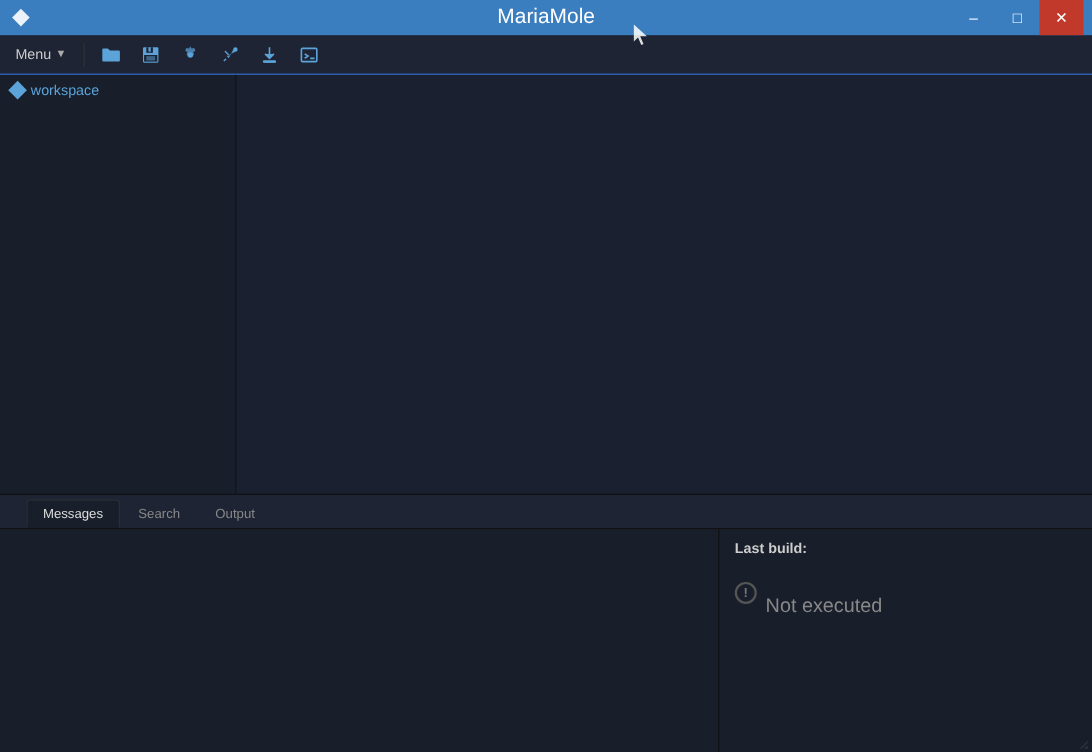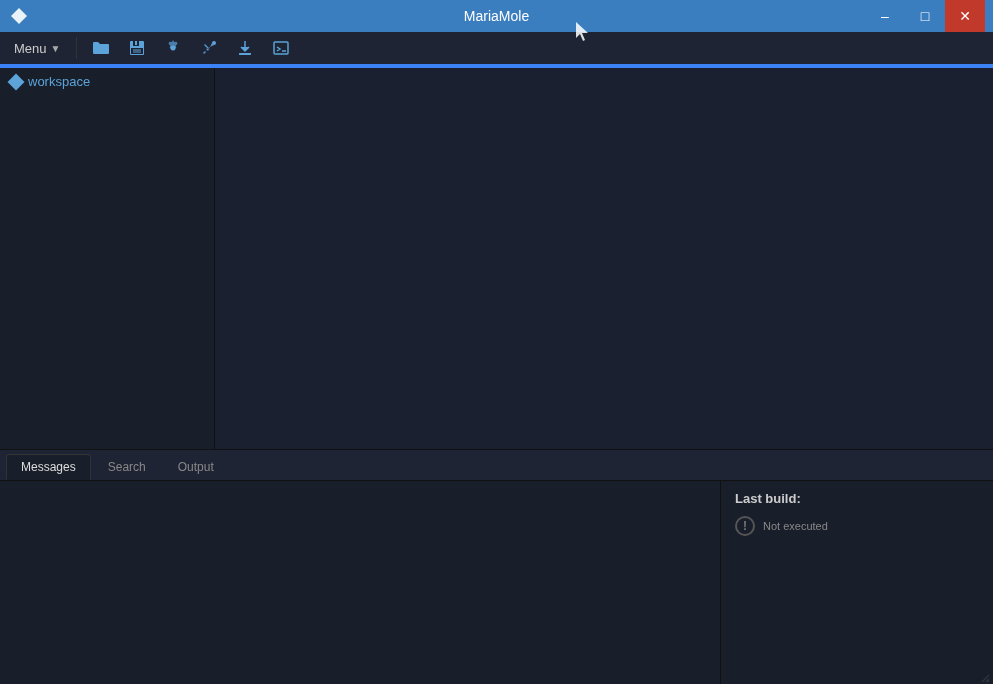--- a/index.html
+++ b/index.html
@@ -32,21 +32,21 @@
     }
     #title-bar-logo svg {
       width: 20px;
       height: 20px;
     }
     #title-bar-title {
       position: absolute;
       left: 50%;
       transform: translateX(-50%);
       color: #fff;
-      font-size: 14px;
+      font-size: 19px;
       font-weight: normal;
     }
     #title-bar-controls {
       display: flex;
       gap: 0;
       margin-left: auto;
     }
     .titlebar-btn {
       width: 40px;
       height: 32px;
@@ -63,21 +63,21 @@
 
     
     #menu-bar {
       width: 100%;
       height: 36px;
       background: #1e2433;
       display: flex;
       align-items: center;
       padding: 16px 6px;
       gap: 4px;
-      border-bottom: 4px solid #3b82f6;
+      border-bottom: 1px solid #3b82f6;
     }
     #menu-btn {
       display: flex;
       align-items: center;
       gap: 4px;
       padding: 4px 8px;
       color: #ccc;
       font-size: 13px;
       cursor: pointer;
       border-radius: 3px;
@@ -161,21 +161,21 @@
       background: #181e2a;
       border-top: 1px solid #111;
       display: flex;
       flex-direction: column;
     }
 
     #bottom-tabs {
       display: flex;
       background: #1e2433;
       border-bottom: 1px solid #111;
-      padding: 0 6px;
+      padding: 0 24px;
       gap: 2px;
       align-items: flex-end;
       padding-top: 4px;
     }
 
     .bottom-tab {
       padding: 5px 14px;
       font-size: 12px;
       color: #888;
       cursor: pointer;
@@ -193,21 +193,21 @@
       display: flex;
     }
 
     #messages-panel {
       flex: 1;
       background: #181e2a;
       padding: 6px;
     }
 
     #build-status-panel {
-      width: 273px;
+      width: 340px;
       background: #181e2a;
       border-left: 1px solid #111;
       padding: 10px 14px;
     }
 
     #build-status-label {
       color: #ccc;
       font-size: 13px;
       font-weight: bold;
       margin-bottom: 10px;
@@ -228,21 +228,22 @@
       align-items: center;
       justify-content: center;
       color: #777;
       font-size: 12px;
       font-weight: bold;
       flex-shrink: 0;
     }
 
     #build-status-text {
       color: #888;
-      font-size: 11px;
+      font-size: 18px;
+      margin-top: 24px;
     }
 
     
     #resize-handle {
       position: absolute;
       bottom: 4px;
       right: 4px;
       width: 12px;
       height: 12px;
       cursor: se-resize;

